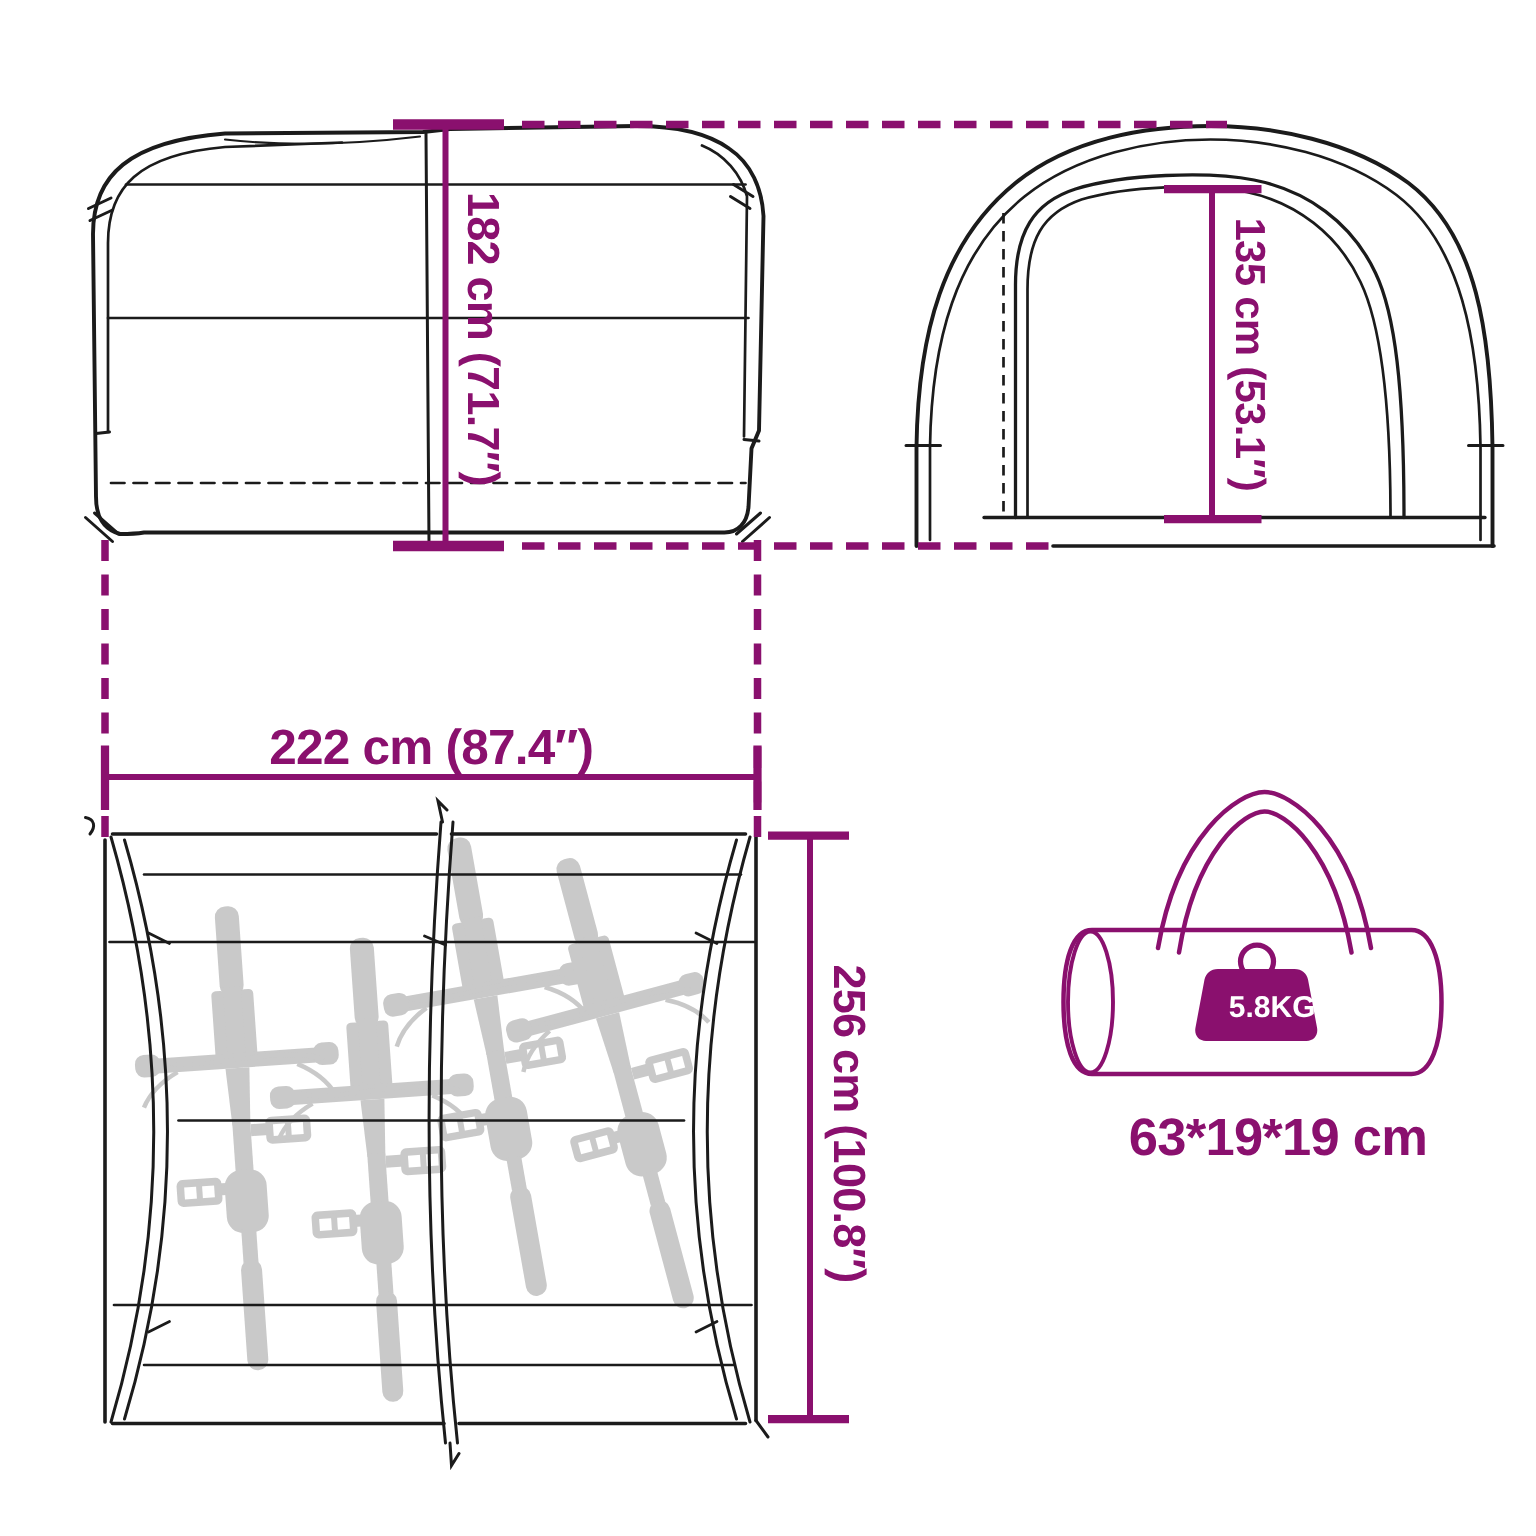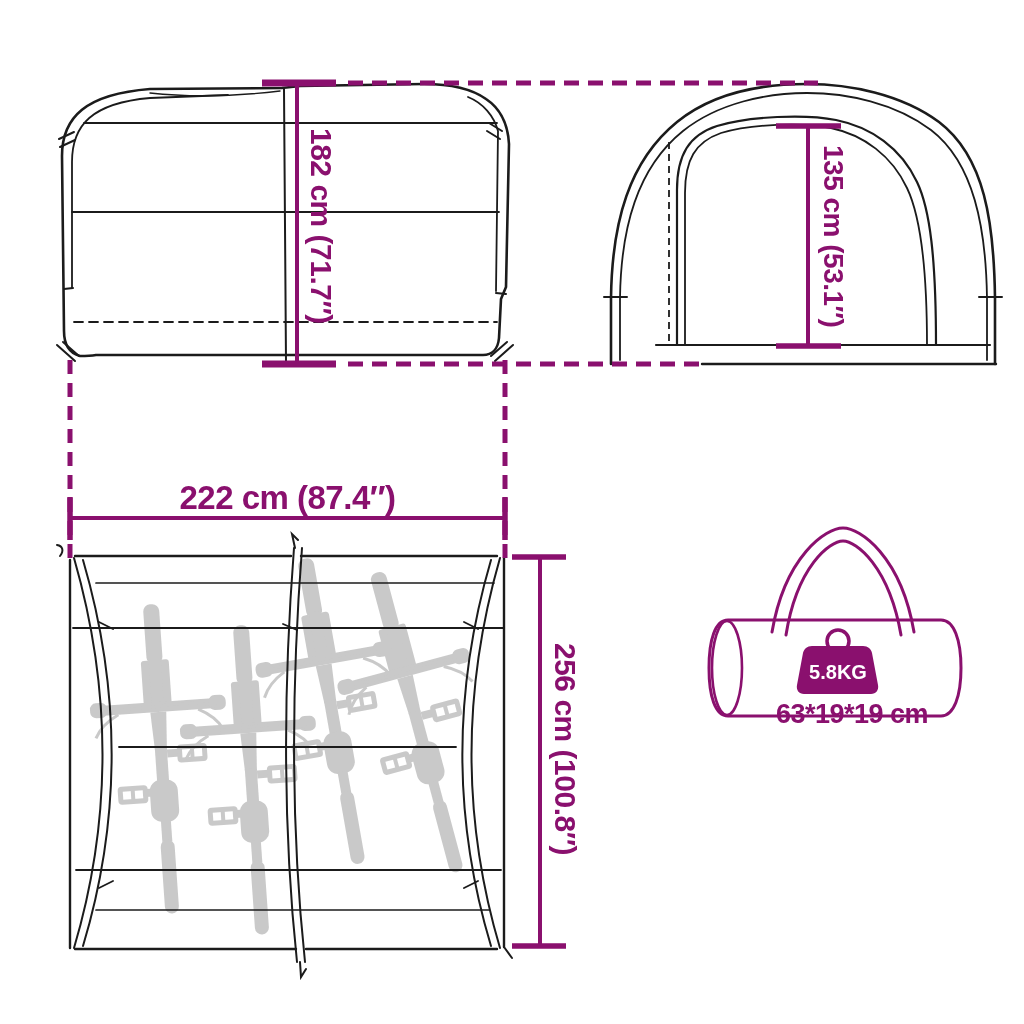--- a/index.html
+++ b/index.html
@@ -21,24 +21,24 @@
   }
   .vert{
     writing-mode:vertical-rl;
     text-align:center;
   }
   .label-182{left:305px;top:92px;height:268px;font-size:30px;}
   .label-135{left:817px;top:128px;height:216px;font-size:28px;}
   .label-222{left:70px;top:480px;width:435px;text-align:center;font-size:33px;}
   .label-256{left:549px;top:560px;height:378px;font-size:30px;}
   .label-bag-weight{
-    left:799px;top:661px;width:78px;text-align:center;
+    left:799px;top:661px;width:78px;text-align:right;
     font-size:20px;color:#ffffff;letter-spacing:0;
   }
-  .label-bag-size{left:742px;top:700px;width:220px;text-align:center;font-size:27px;}
+  .label-bag-size{left:742px;top:740px;width:220px;text-align:center;font-size:35px;}
 </style>
 </head>
 <body>
 
 <div class="stage">
 
 <svg width="1024" height="1024" viewBox="0 0 1024 1024" fill="none">
 
   <defs>
     <g id="bike">

